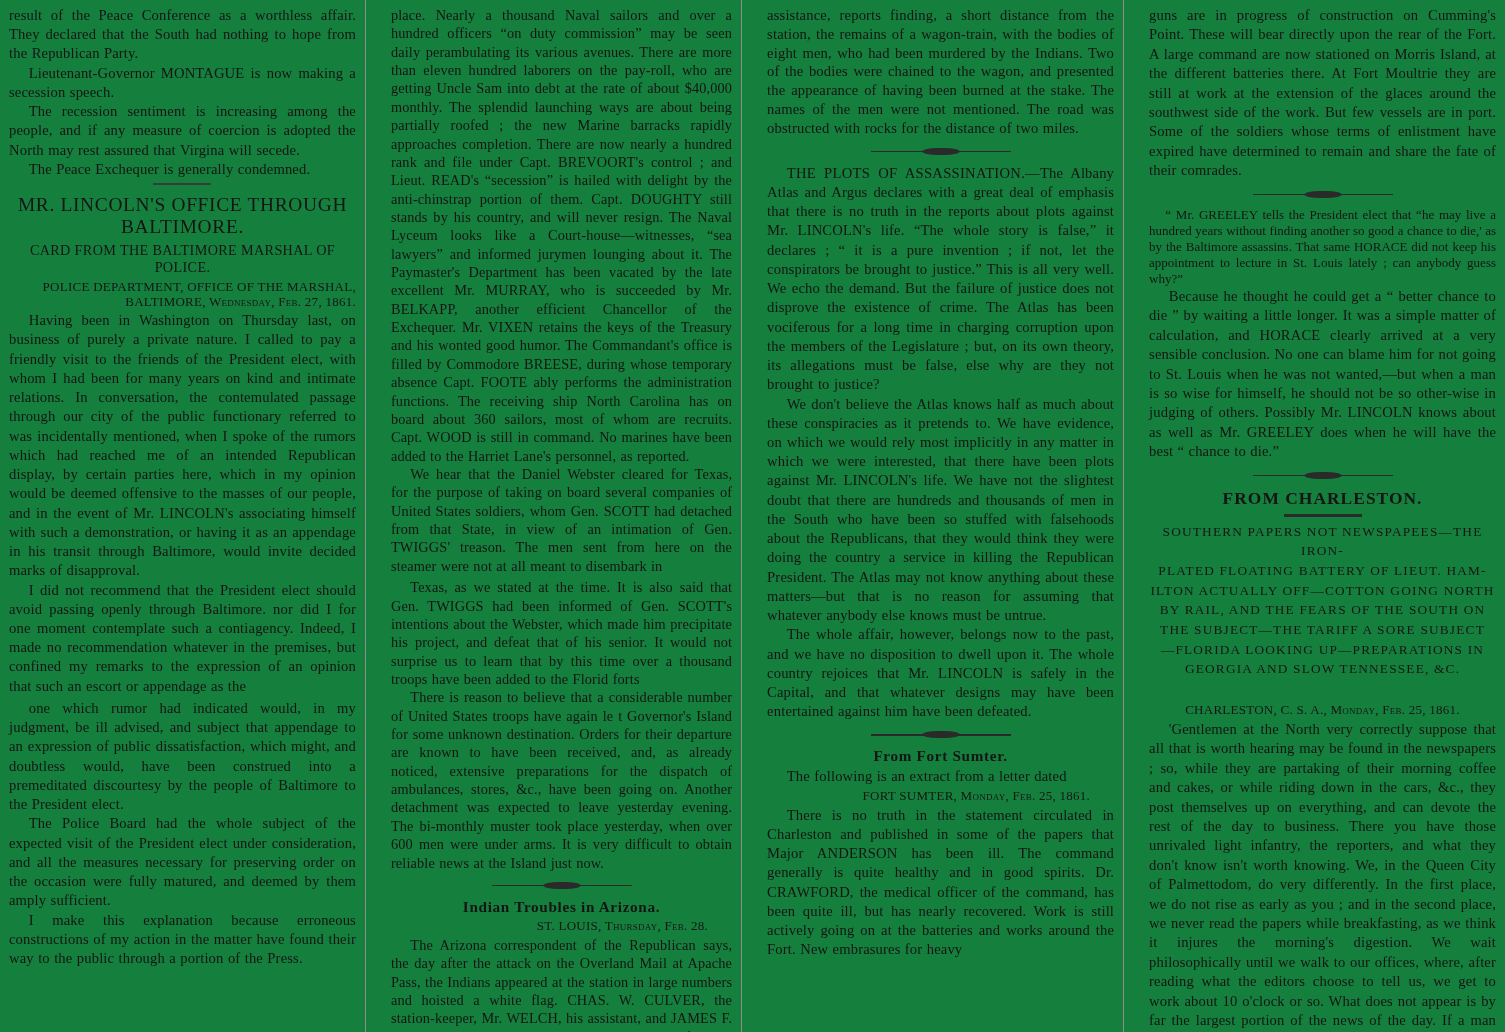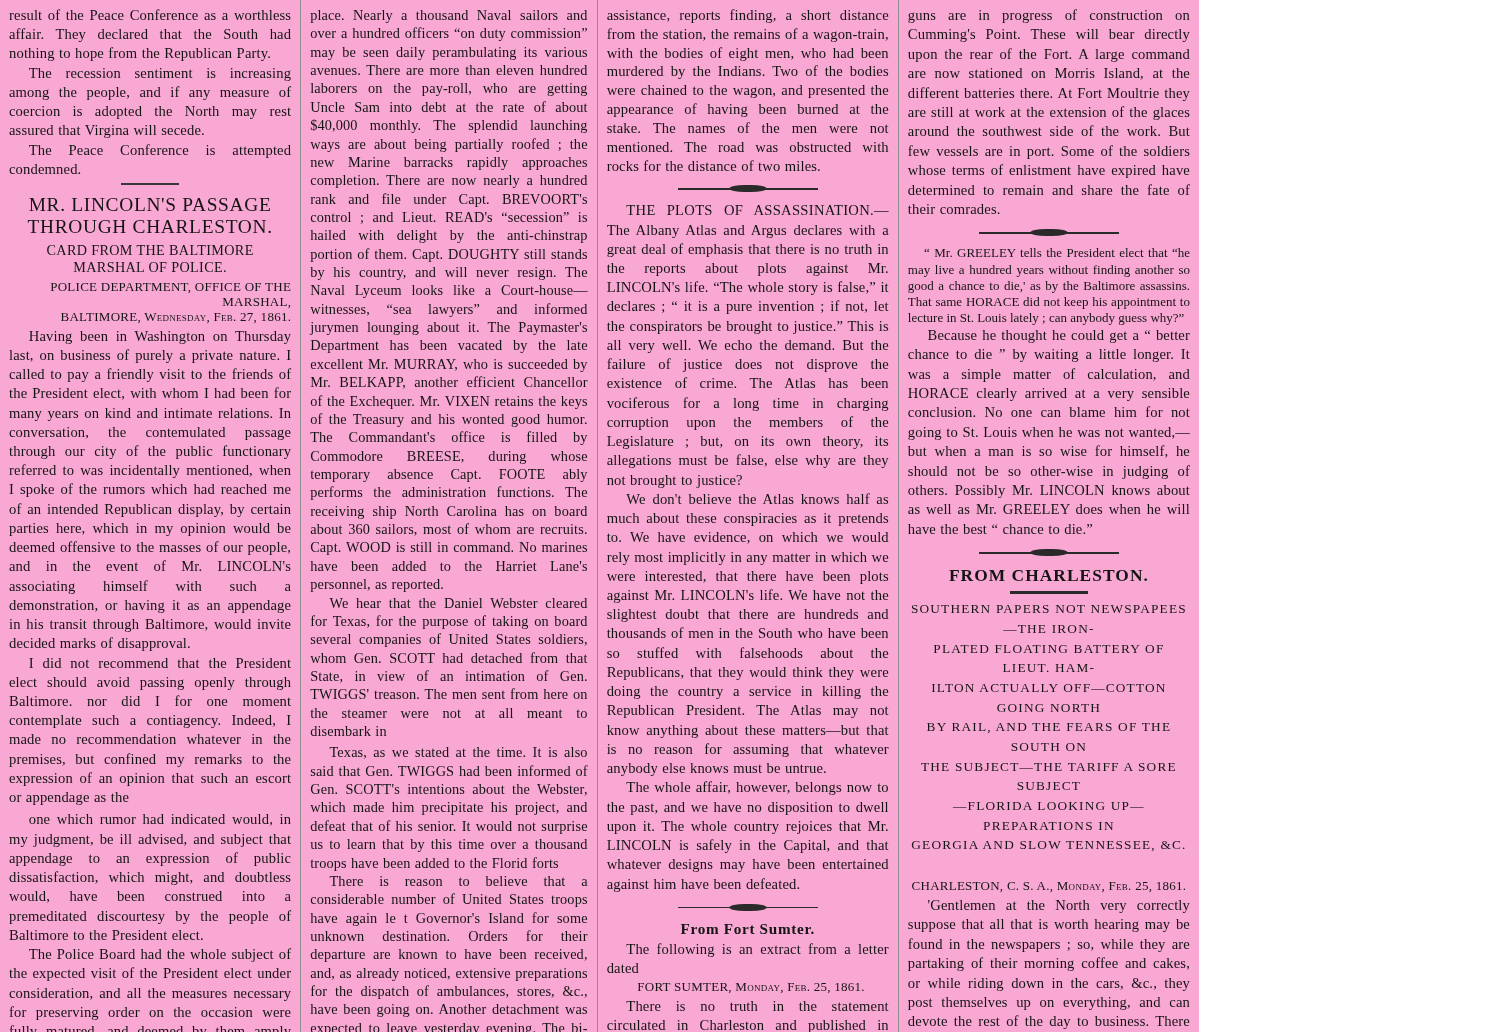--- a/index.html
+++ b/index.html
@@ -8,26 +8,27 @@
     background: #ffffff;
   }
   body {
     width: 1505px;
     height: 1032px;
     overflow: hidden;
     font-family: "Liberation Serif", "DejaVu Serif", serif;
     color: #151515;
   }
   .page {
-    width: 1199px;
+    width: 1505px;
     height: 1032px;
     position: relative;
     display: flex;
     box-sizing: border-box;
-    background: #f9a8d4;
+    background: #15803d;
+    gap: 16px;
   }
   .col {
     position: relative;
     box-sizing: border-box;
     overflow: hidden;
     padding: 6px 9px 0 9px;
     border-right: 1px solid #8d8d8d;
   }
   .col-1 { width: 378px; }
   .col-2 { width: 372px; }
@@ -165,26 +166,27 @@
   }
   .spacer-xs { height: 3px; }
 </style>
 </head>
 <body>
 
 <div class="page">
 
   <div class="col col-1">
     <p class="body noindent">result of the Peace Conference as a worthless affair. They declared that the South had nothing to hope from the Republican Party.</p>
+    <p class="body">Lieutenant-Governor MONTAGUE is now making a secession speech.</p>
     <p class="body">The recession sentiment is increasing among the people, and if any measure of coercion is adopted the North may rest assured that Virgina will secede.</p>
-    <p class="body">The Peace Conference is attempted condemned.</p>
+    <p class="body">The Peace Exchequer is generally condemned.</p>
 
     <div class="rule-mini"></div>
 
-    <h1 class="headline">MR. LINCOLN'S PASSAGE THROUGH CHARLESTON.</h1>
+    <h1 class="headline">MR. LINCOLN'S OFFICE THROUGH BALTIMORE.</h1>
     <h2 class="subhead">CARD FROM THE BALTIMORE MARSHAL OF POLICE.</h2>
 
     <div class="brace-line">
       <span class="smallcaps">POLICE DEPARTMENT, OFFICE OF THE MARSHAL,</span><br>
       <span class="smallcaps">BALTIMORE, Wednesday, Feb. 27, 1861.</span>
     </div>
 
     <p class="body">Having been in Washington on Thursday last, on business of purely a private nature. I called to pay a friendly visit to the friends of the President elect, with whom I had been for many years on kind and intimate relations. In conversation, the contemulated passage through our city of the public functionary referred to was incidentally mentioned, when I spoke of the rumors which had reached me of an intended Republican display, by certain parties here, which in my opinion would be deemed offensive to the masses of our people, and in the event of Mr. LINCOLN's associating himself with such a demonstration, or having it as an appendage in his transit through Baltimore, would invite decided marks of disapproval.</p>
     <p class="body">I did not recommend that the President elect should avoid passing openly through Baltimore. nor did I for one moment contemplate such a contiagency. Indeed, I made no recommendation whatever in the premises, but confined my remarks to the expression of an opinion that such an escort or appendage as the</p>
     <div class="spacer-xs"></div>

